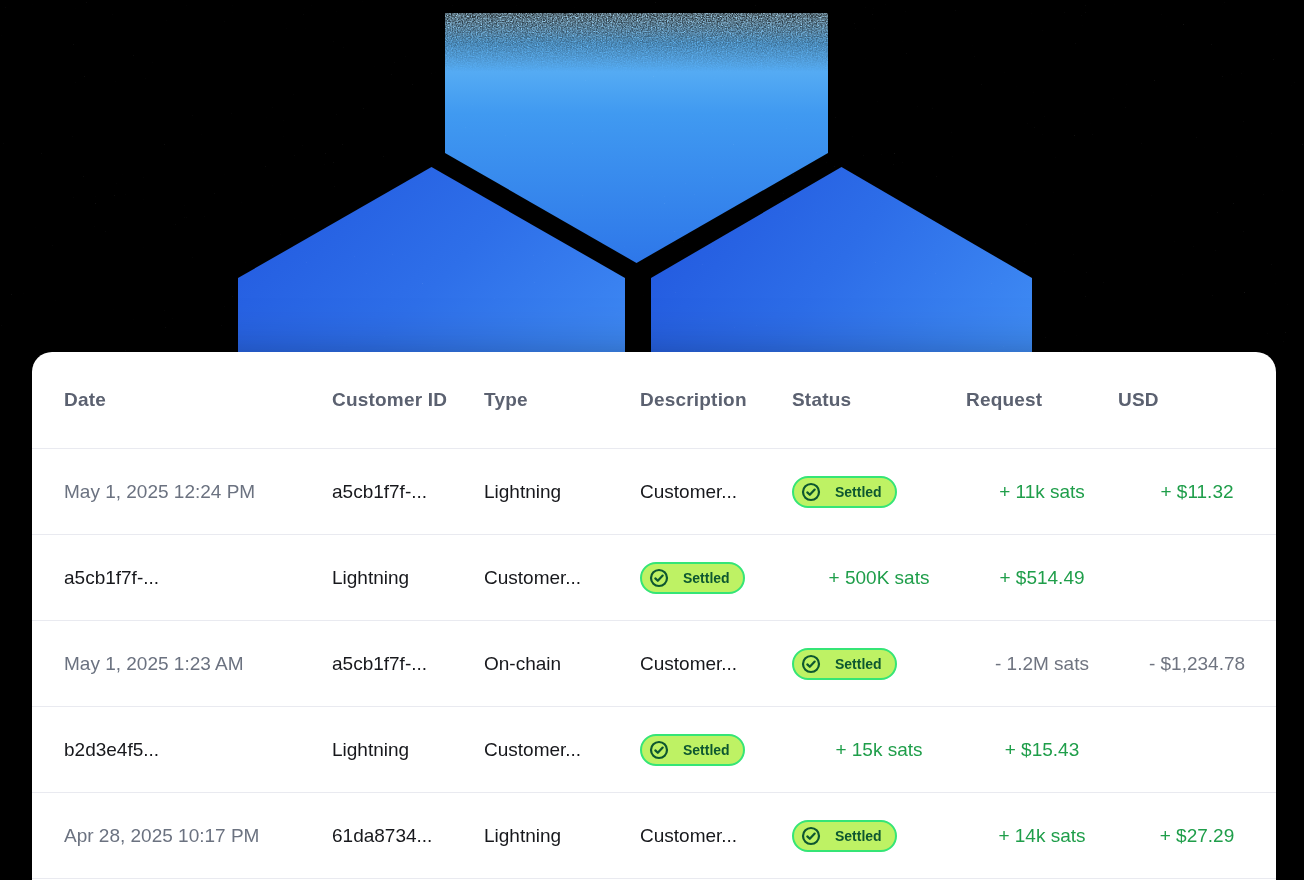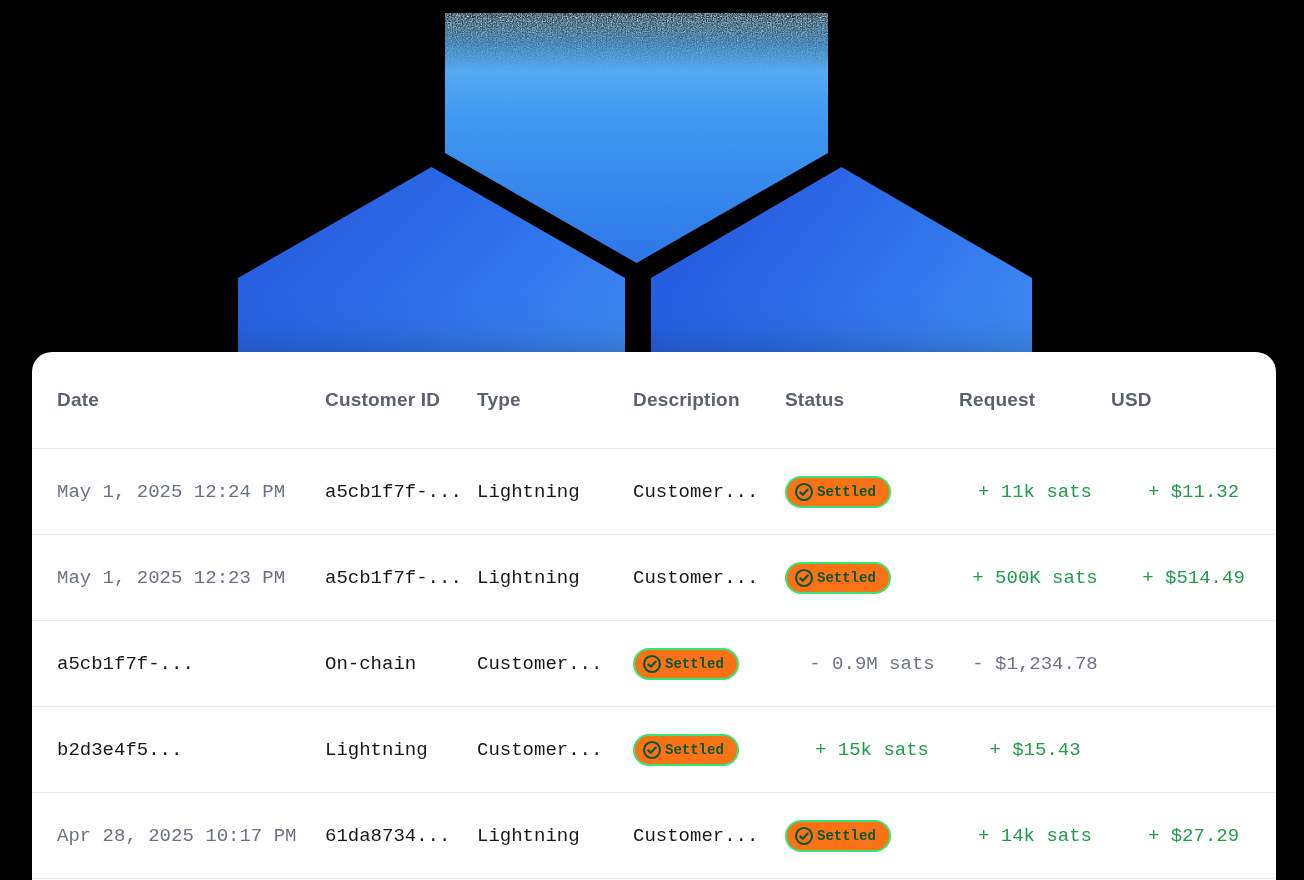--- a/index.html
+++ b/index.html
@@ -31,36 +31,36 @@
   
   .card{
     position:absolute;left:32px;top:352px;width:1244px;height:560px;
     background:#ffffff;border-radius:20px;
     box-shadow:0 18px 60px rgba(0,0,0,.55);
   }
   .grid-row{
     display:grid;
     grid-template-columns:268px 152px 156px 152px 174px 152px auto;
     align-items:center;
-    padding-left:25px;
+    padding-left:32px;
   }
   .thead{height:96px;border-bottom:1px solid #e9eaf0;}
   .th{
     font-size:19px;font-weight:700;color:#5b6170;letter-spacing:.2px;
   }
   .row{height:85px;border-bottom:1px solid #e9eaf0;background:#fff;}
-  .cell{font-size:19px;color:#17181c;font-family:Liberation Mono, monospace;}
+  .cell{font-size:19px;color:#17181c;}
   .cell-date{color:#6b7280;}
   .cell-amt,.cell-usd{color:#1f9e4a;font-weight:500;text-align:center;}
   .row.neg .cell-amt,.row.neg .cell-usd{color:#6f7480;font-weight:400;}
   
   .badge{
-    display:inline-flex;align-items:center;gap:3px;
+    display:inline-flex;align-items:center;gap:14px;
     border:2px solid #35e576;border-radius:999px;
-    padding:4px 13px 4px 7px;background:#f97316;text-align:center;
+    padding:4px 13px 4px 7px;background:#bef264;text-align:center;
   }
   .badge .txt{font-size:14px;font-weight:700;color:#0d5730;}
   .badge svg{display:block;}
 </style>
 </head>
 <body>
 
 <div class="stage">
 
   <div class="hero">
@@ -114,51 +114,51 @@
             <path d="M6.3 10.4 L8.8 12.8 L13.7 7.6" fill="none" stroke="#0d5730" stroke-width="2.2" stroke-linecap="round" stroke-linejoin="round"></path>
           </svg>
           <span class="txt">Settled</span>
         </span>
       </div>
       <div class="cell cell-amt">+ 11k sats</div>
       <div class="cell cell-usd">+ $11.32</div>
     </div>
 
     <div class="grid-row row">
-      <div class="cell cell-date">May 1, 2025 12:23 PM</div>
       <div class="cell">a5cb1f7f-...</div>
       <div class="cell">Lightning</div>
       <div class="cell">Customer...</div>
       <div class="cell">
         <span class="badge">
           <svg width="20" height="20" viewBox="0 0 20 20">
             <circle cx="10" cy="10" r="8" fill="none" stroke="#0d5730" stroke-width="2.2"></circle>
             <path d="M6.3 10.4 L8.8 12.8 L13.7 7.6" fill="none" stroke="#0d5730" stroke-width="2.2" stroke-linecap="round" stroke-linejoin="round"></path>
           </svg>
           <span class="txt">Settled</span>
         </span>
       </div>
       <div class="cell cell-amt">+ 500K sats</div>
       <div class="cell cell-usd">+ $514.49</div>
     </div>
 
     <div class="grid-row row neg">
+      <div class="cell cell-date">May 1, 2025 1:23 AM</div>
       <div class="cell">a5cb1f7f-...</div>
       <div class="cell">On-chain</div>
       <div class="cell">Customer...</div>
       <div class="cell">
         <span class="badge">
           <svg width="20" height="20" viewBox="0 0 20 20">
             <circle cx="10" cy="10" r="8" fill="none" stroke="#0d5730" stroke-width="2.2"></circle>
             <path d="M6.3 10.4 L8.8 12.8 L13.7 7.6" fill="none" stroke="#0d5730" stroke-width="2.2" stroke-linecap="round" stroke-linejoin="round"></path>
           </svg>
           <span class="txt">Settled</span>
         </span>
       </div>
-      <div class="cell cell-amt">- 0.9M sats</div>
+      <div class="cell cell-amt">- 1.2M sats</div>
       <div class="cell cell-usd">- $1,234.78</div>
     </div>
 
     <div class="grid-row row">
       <div class="cell">b2d3e4f5...</div>
       <div class="cell">Lightning</div>
       <div class="cell">Customer...</div>
       <div class="cell">
         <span class="badge">
           <svg width="20" height="20" viewBox="0 0 20 20">

